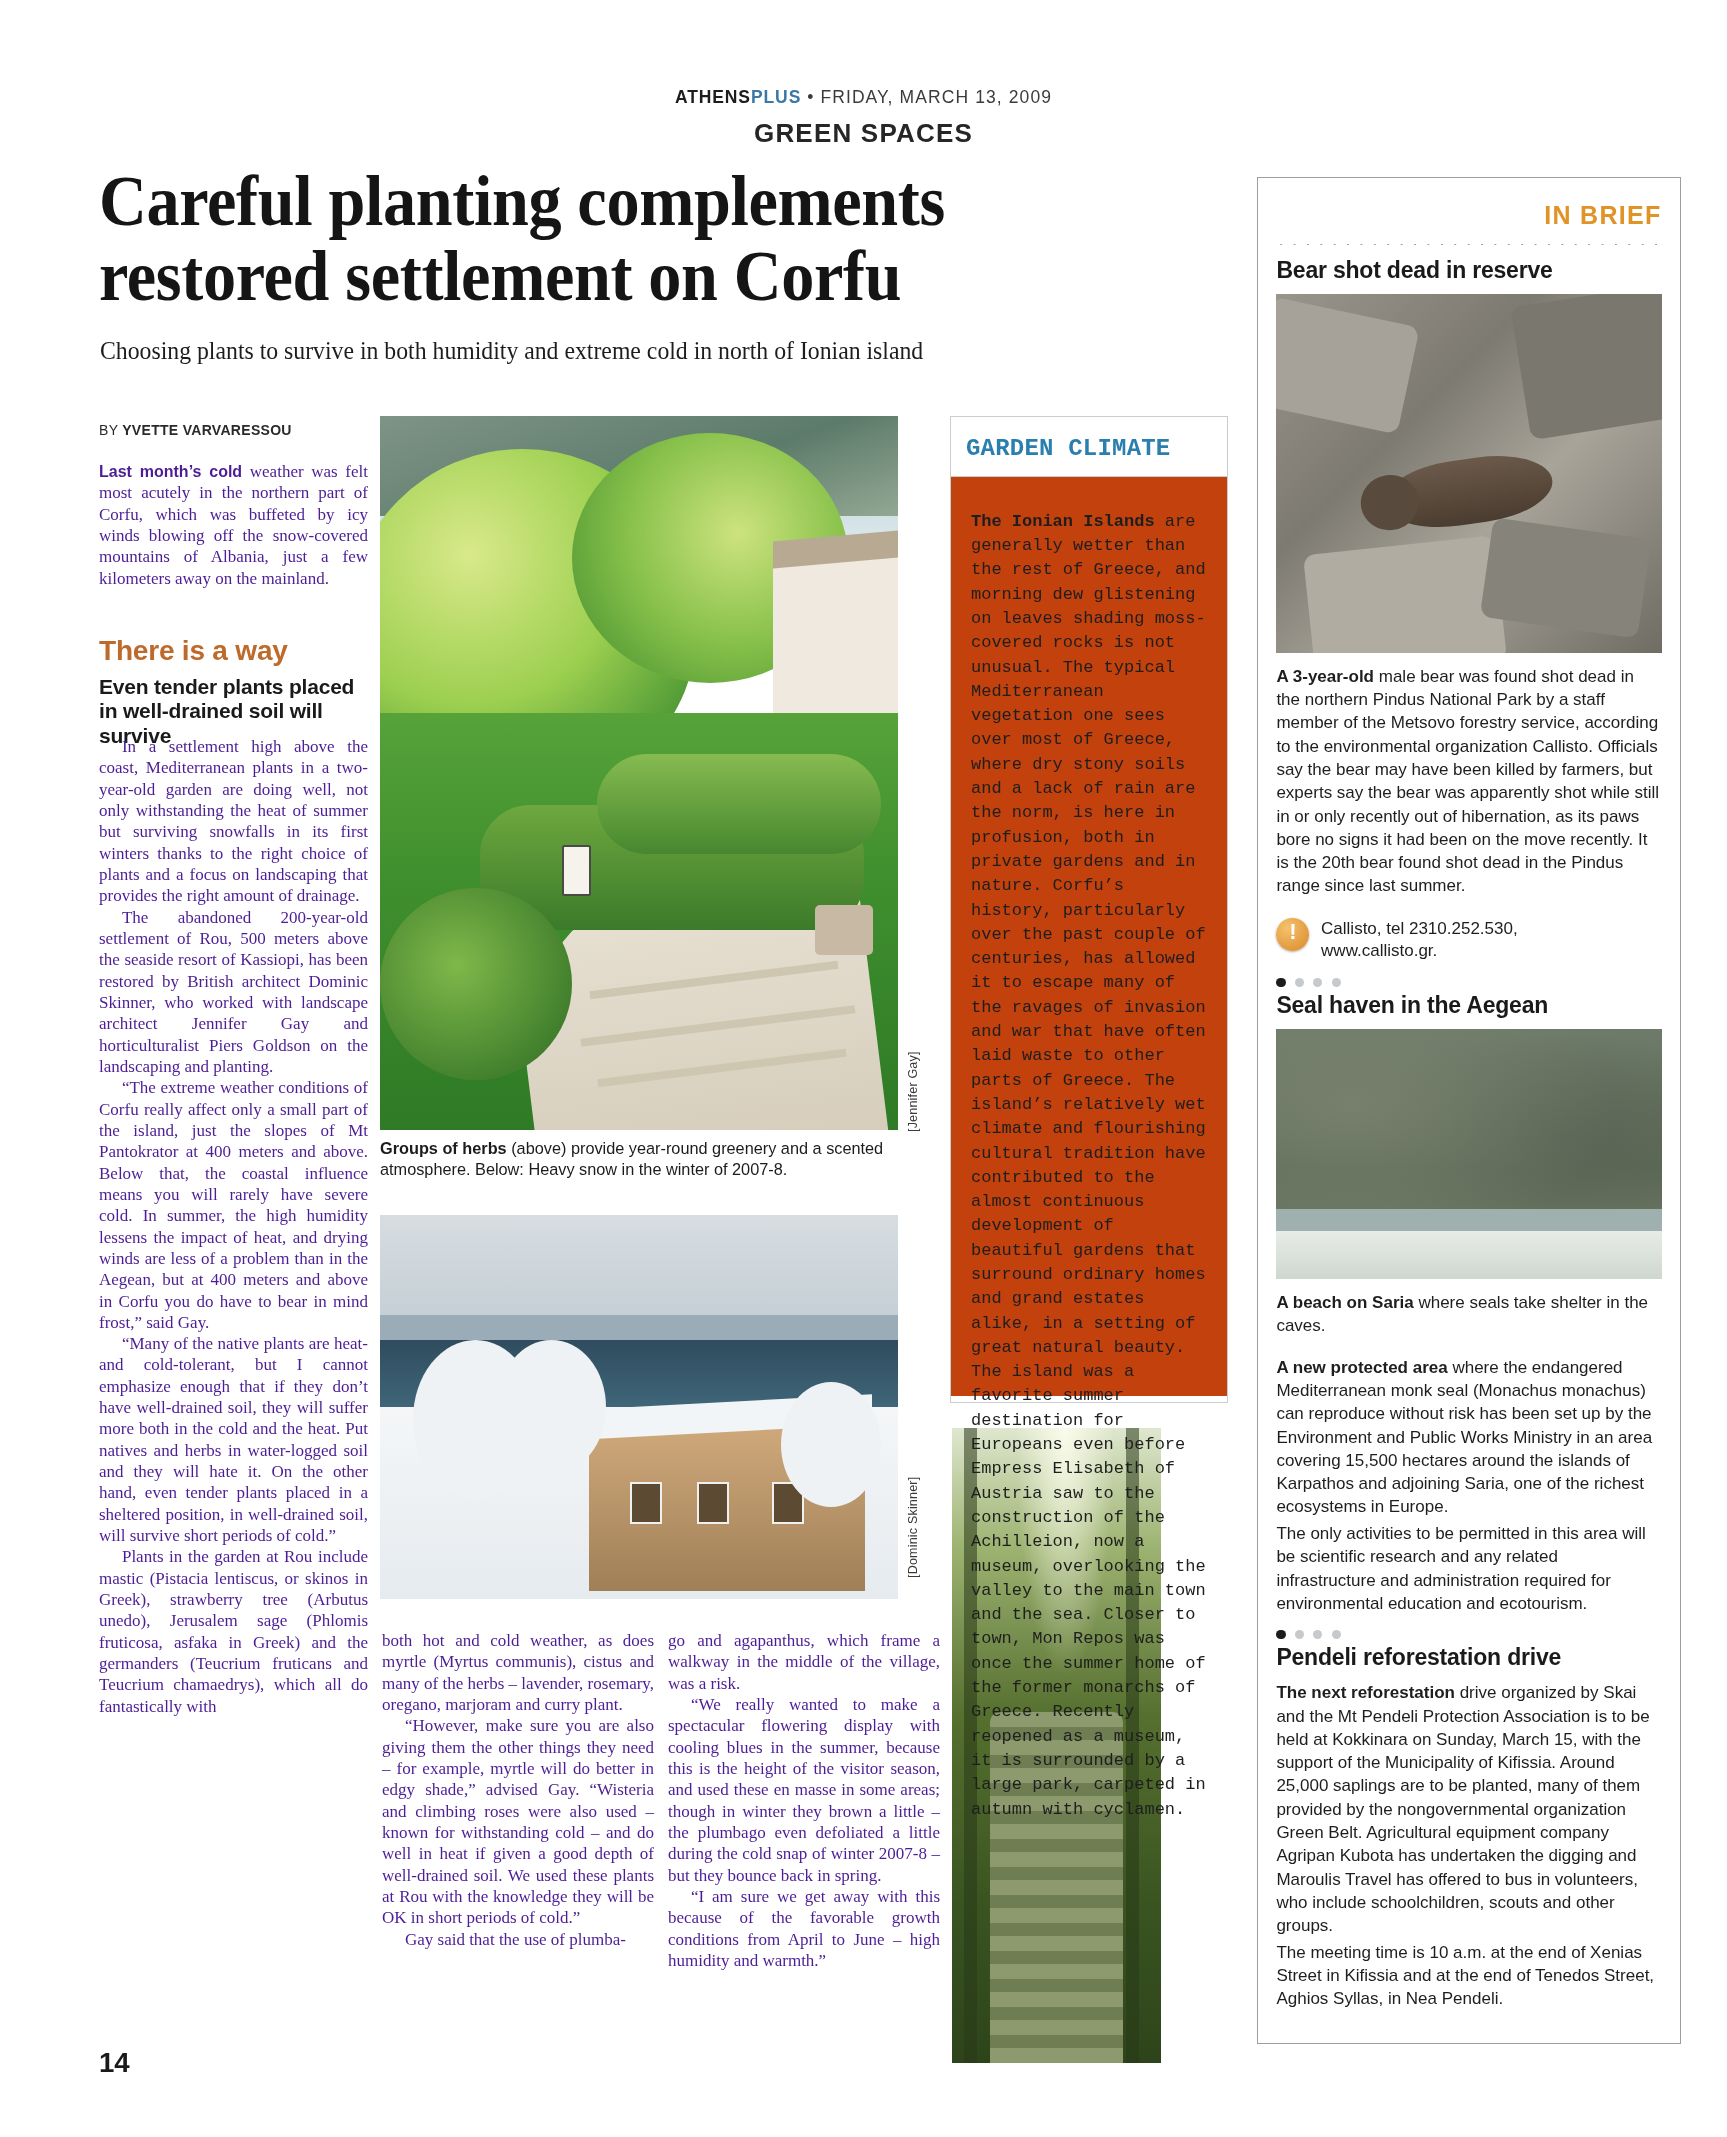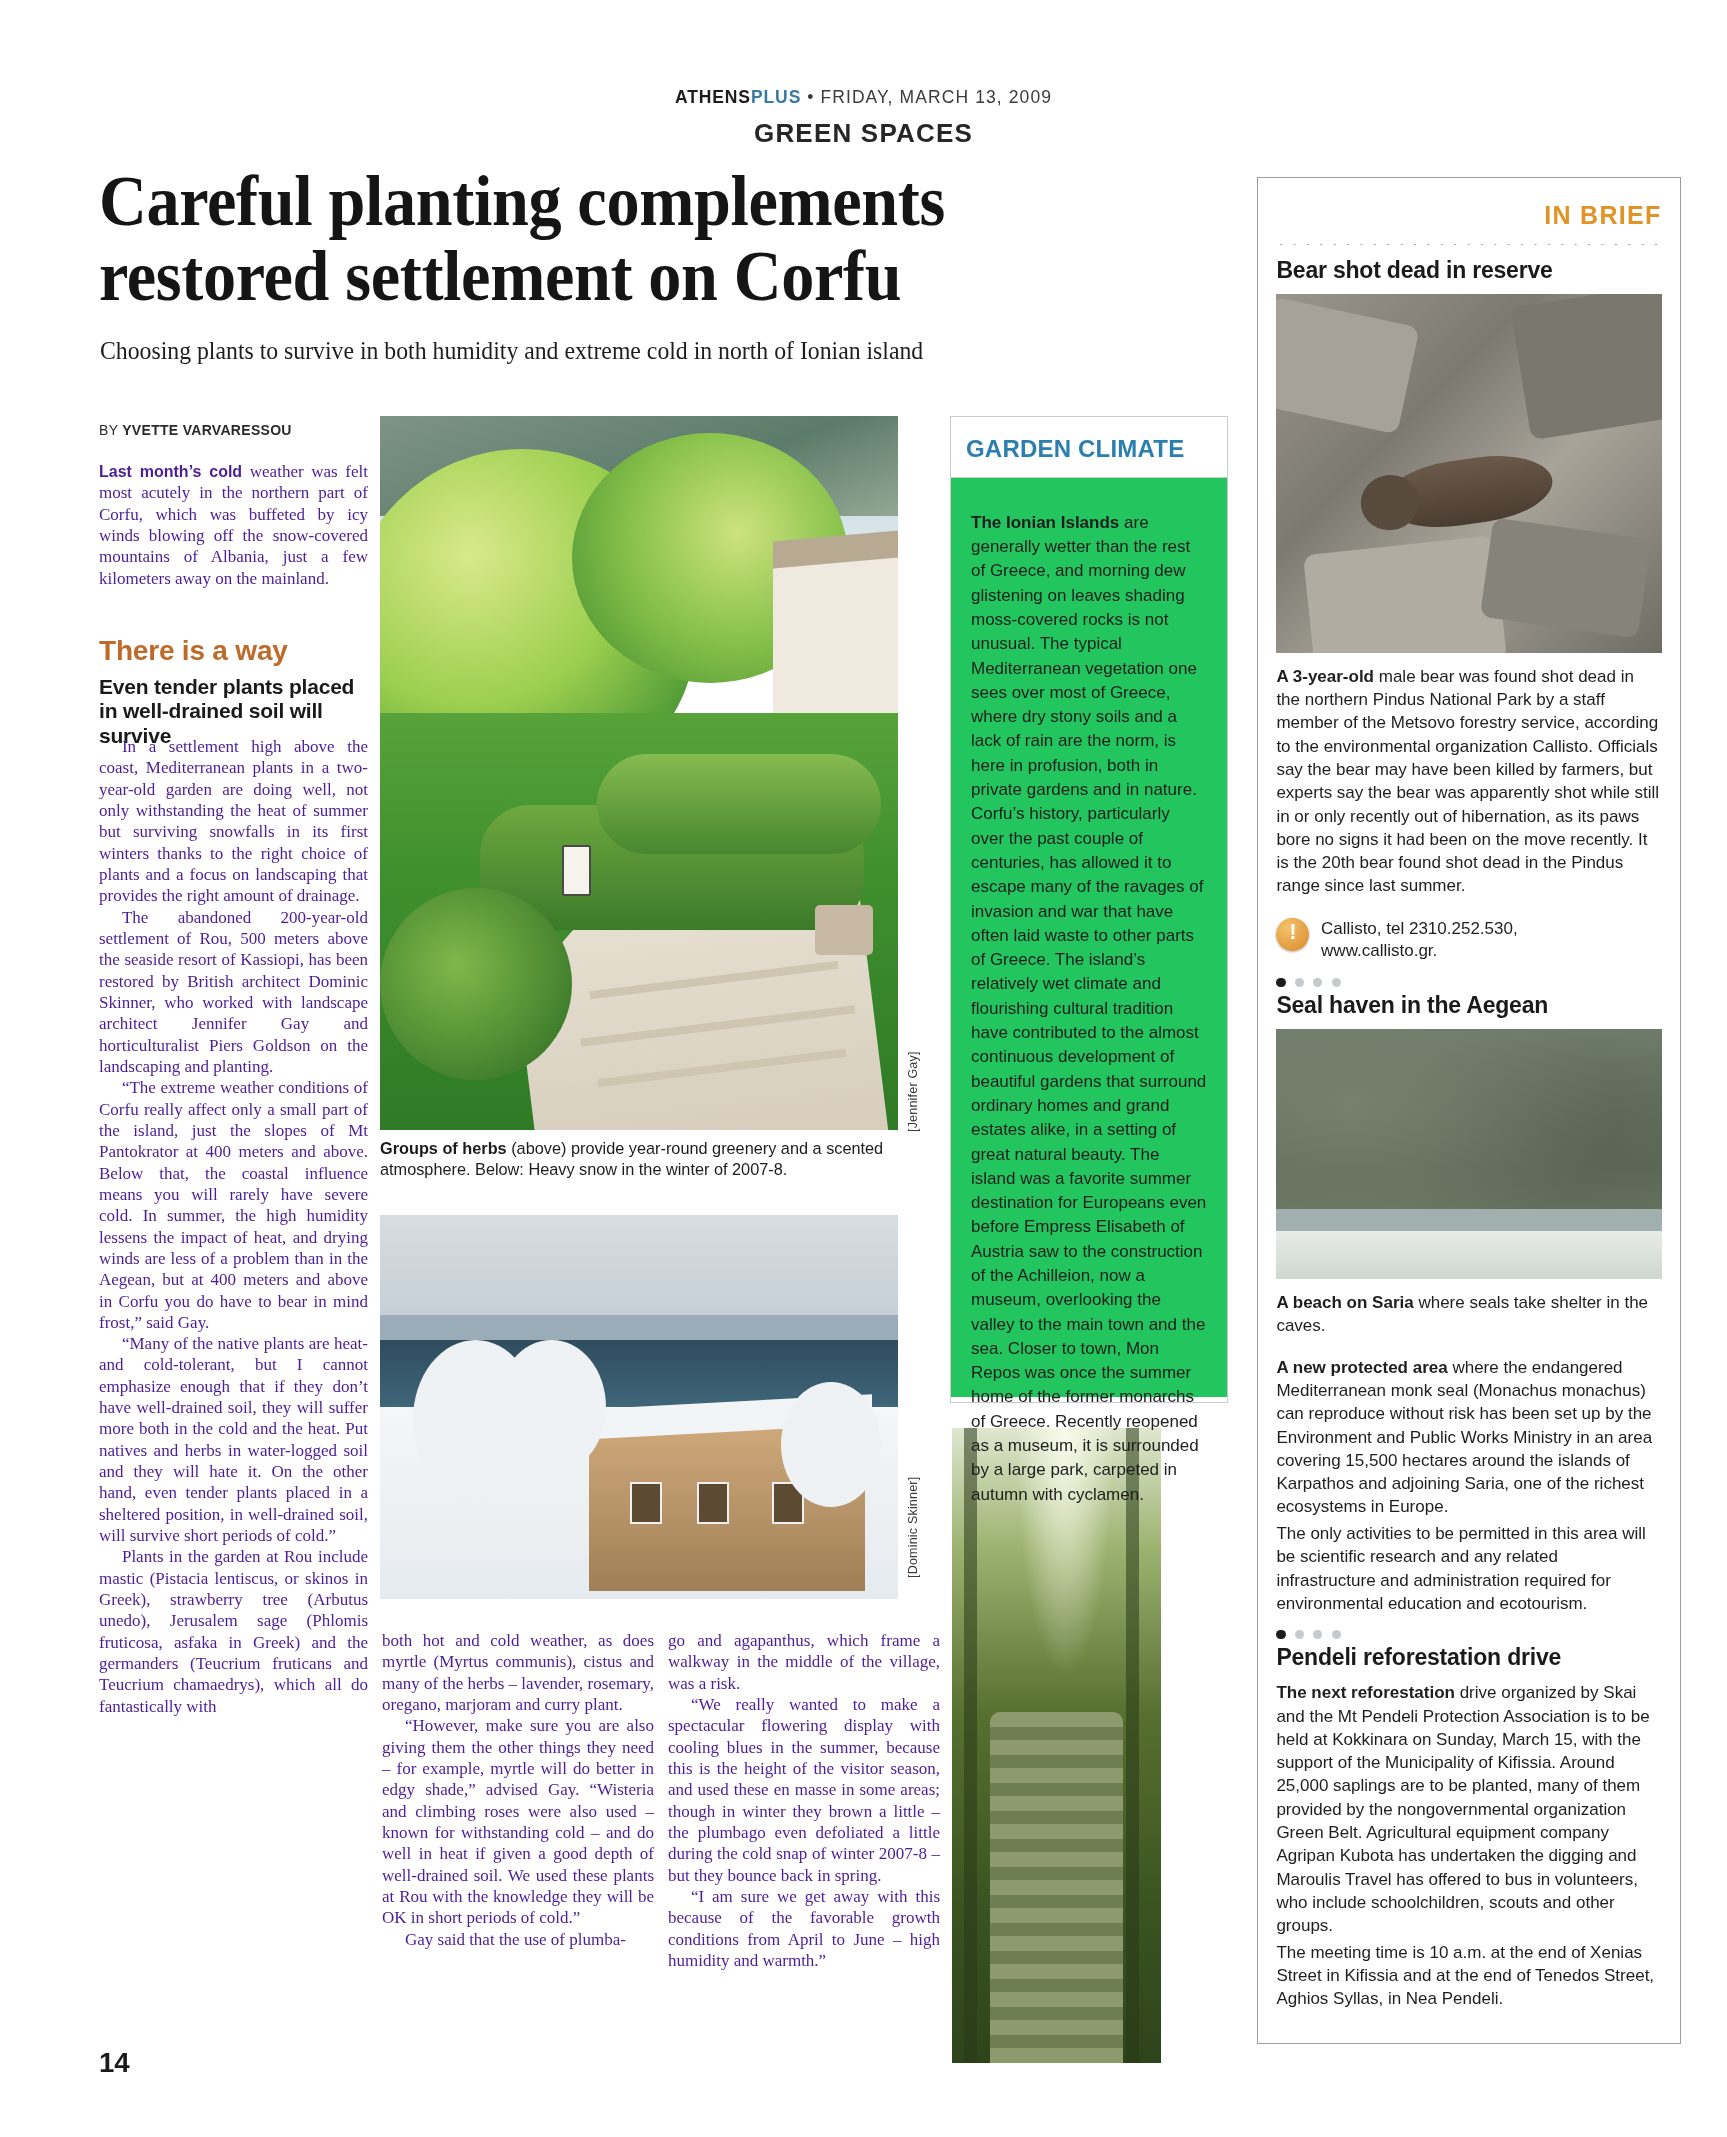--- a/index.html
+++ b/index.html
@@ -100,23 +100,23 @@
   #photo3{left:952px;top:1428px;width:209px;height:635px;}
   #photo3 .forest{position:absolute;inset:0;background:linear-gradient(#dfe7cf 0%,#9fb574 18%,#56702f 45%,#3a5421 75%,#2d441a);}
   #photo3 .glow{position:absolute;left:30%;top:0;width:100px;height:250px;
      background:radial-gradient(ellipse at 50% 0%,rgba(255,255,240,.85),rgba(255,255,240,0) 70%);}
   #photo3 .steps{position:absolute;left:18%;bottom:0;width:64%;height:351px;
      background:repeating-linear-gradient(#8d9a6d 0 15px,#6f7d53 15px 28px);border-radius:10px 10px 0 0;}
   #photo3 .trunk{position:absolute;top:0;width:13.4px;height:100%;background:rgba(40,56,24,.55);}
 
   
   #climate{position:absolute;left:950px;top:416px;width:276px;height:985px;
-    border:1.7px solid #c9cdd0;background:#fff;}
+    border:1.7px solid #c9cdd0;background:#fff;font-family:Liberation Mono, monospace;}
   #climate .ctitle{padding:18.4px 15px 13.4px;font-size:24px;font-weight:700;color:#2a7fae;letter-spacing:0.2px;}
-  #climate .cbody{background:#22c55e;border-top:1.7px solid #c9cdd0;height:calc(100% - 65px);
+  #climate .cbody{background:#c2410c;border-top:1.7px solid #c9cdd0;height:calc(100% - 65px);
     padding:33px 20px 13.4px;box-sizing:border-box;font-size:17px;line-height:1.43;color:#1e1e1e;}
   #climate .cbody b{font-weight:700;}
 
   
   #brief{position:absolute;left:1257px;top:177px;width:424px;height:1867px;
     border:1.7px solid #9a9fa3;background:#fff;box-sizing:border-box;padding:11.7px 18.4px 0;}
   #brief .btitle{text-align:right;font-size:25px;font-weight:700;color:#e09327;letter-spacing:1.3px;padding:11.7px 0 13.4px;}
   .dotrule{height:1.7px;background-image:radial-gradient(circle,#9a9fa3 1px,transparent 1.1px);
     background-size:13.4px 3.3px;background-repeat:repeat-x;background-position:center;margin:0 0 11.7px;}
   .dot4{margin:15px 0 5px;display:flex;gap:9.2px;align-items:center;}

